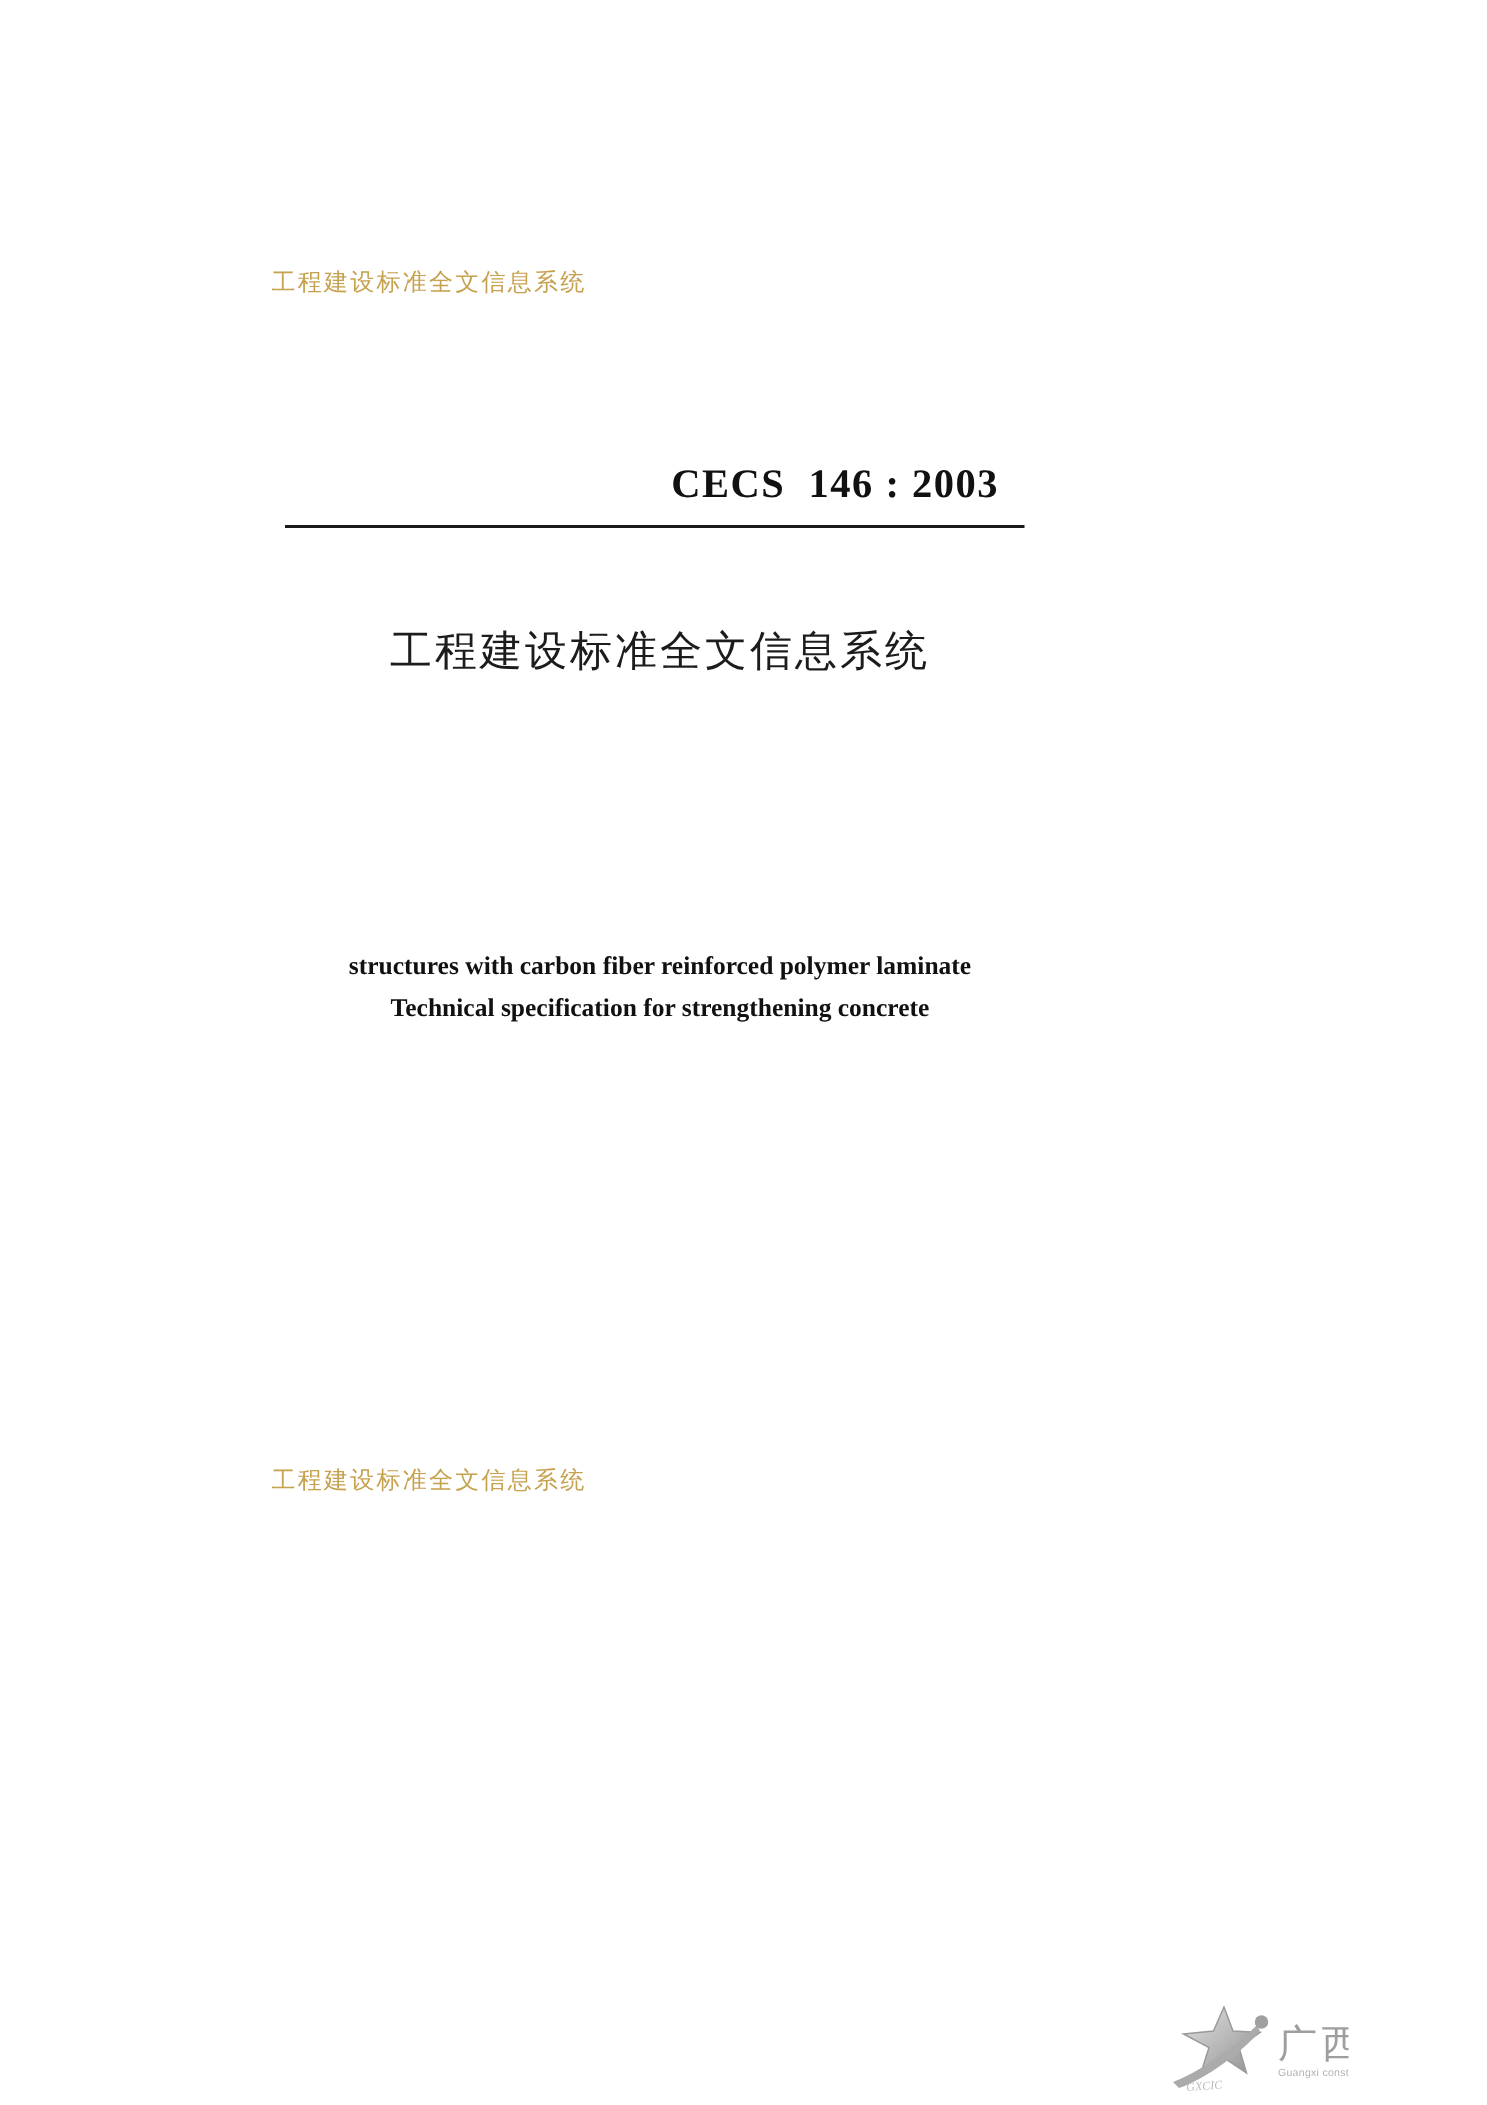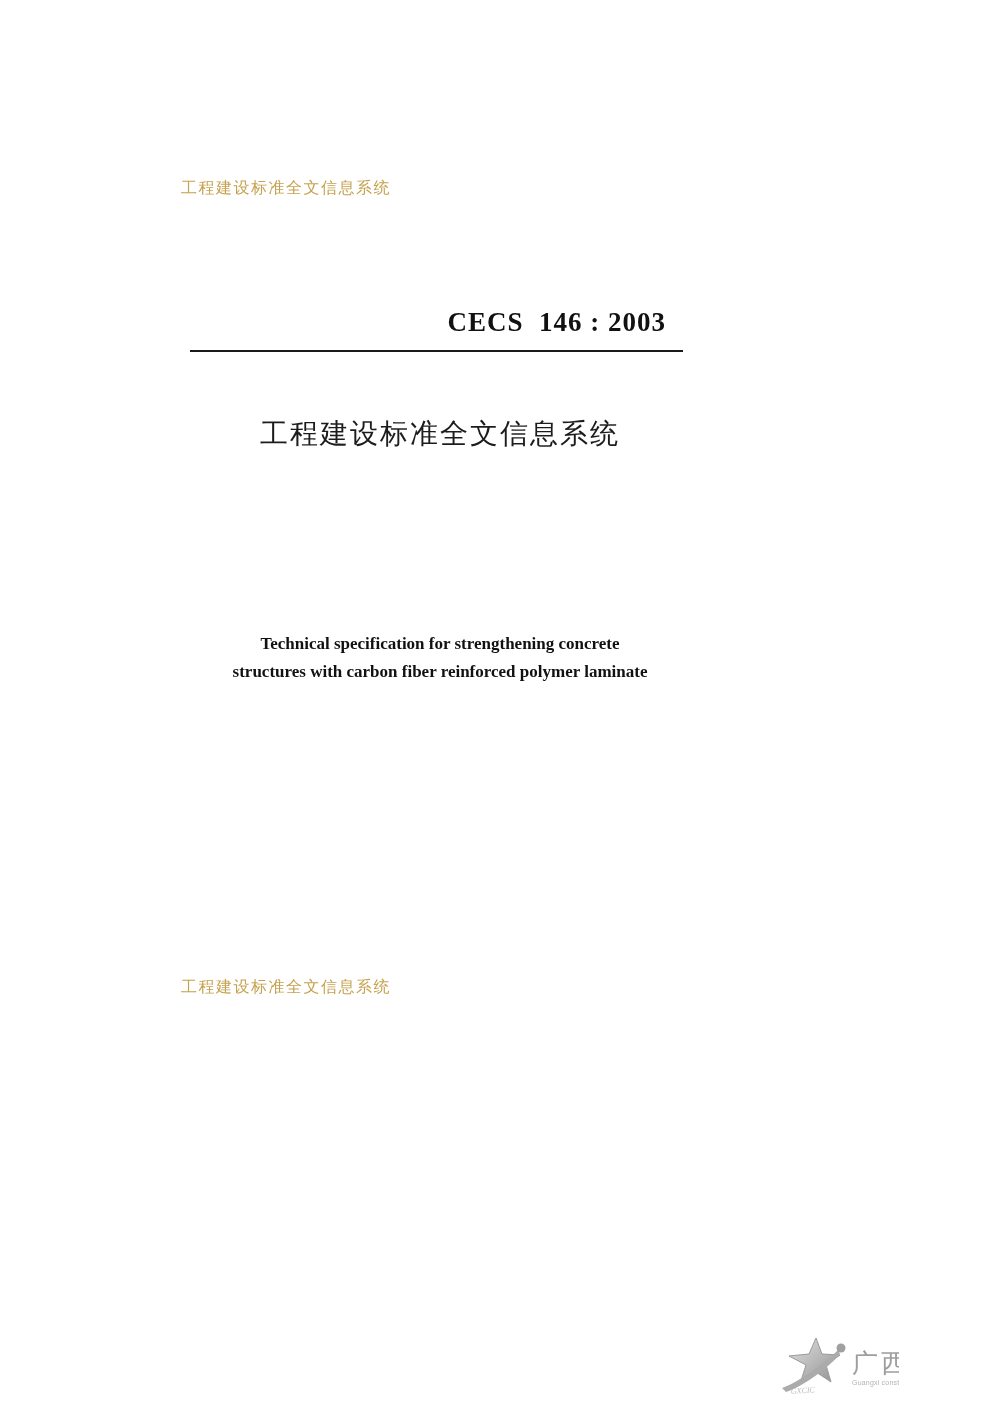--- a/index.html
+++ b/index.html
@@ -141,22 +141,22 @@
   <div class="std-code">CECS  146 : 2003</div>
 
   <div class="rule"></div>
 
   <div class="assoc">工程建设标准全文信息系统</div>
 
   <div class="title-cn">
   </div>
 
   <div class="title-en">
+    <div>structures with carbon fiber reinforced polymer laminate</div>
     <div>Technical specification for strengthening concrete</div>
-    <div>structures with carbon fiber reinforced polymer laminate</div>
   </div>
 
   <div class="watermark wm-bottom">工程建设标准全文信息系统</div>
 
   <div class="logo">
     <svg width="68" height="60" viewBox="0 0 68 60">
       <defs>
         <linearGradient id="starGrad" x1="0" y1="0" x2="1" y2="1">
           <stop offset="0" stop-color="#e2e2e2"></stop>
           <stop offset="1" stop-color="#8f8f8f"></stop>

